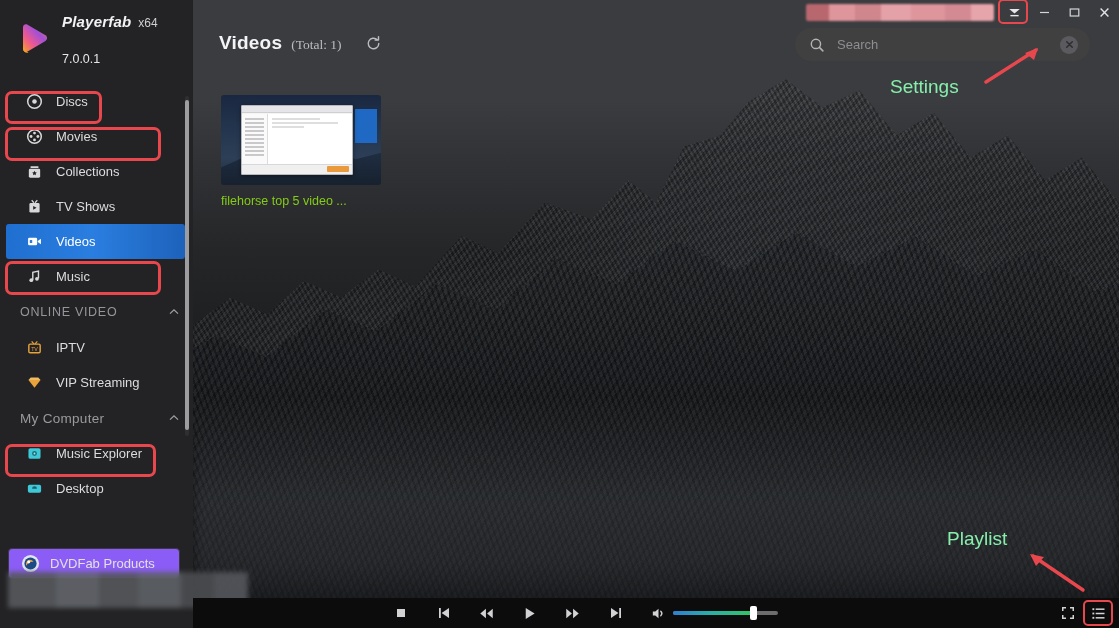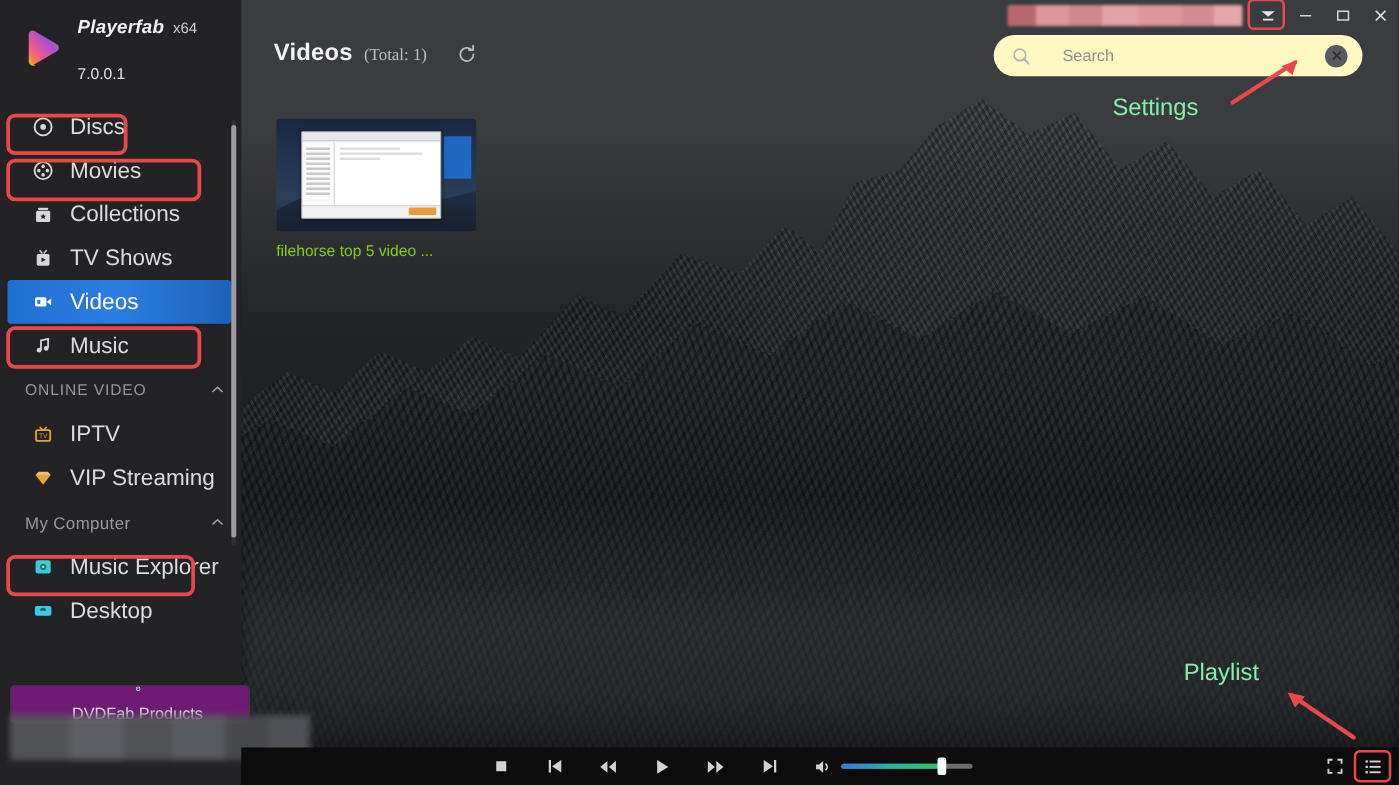--- a/index.html
+++ b/index.html
@@ -123,41 +123,41 @@
   }
   .group-title {
     font-size: 13.5px; color: #9a9a9e; letter-spacing: .3px; flex: 1;
   }
   .group-title.upper { font-size: 12.5px; letter-spacing: .7px; color: #96969a; }
   .chev { color: #a0a0a4; display: block; }
   .navitem {
     position: relative; height: 35px; display: flex; align-items: center;
     padding-left: 26px; gap: 13px;
   }
-  .navitem .lbl { font-size: 18px; color: #dcdcdf; }
+  .navitem .lbl { font-size: 13px; color: #dcdcdf; }
   .navitem.active {
     background: linear-gradient(90deg,#1f6fd0 0%, #2a7ee0 48%, #1d62bb 100%);
     margin: 0 8px 0 6px; border-radius: 3px; padding-left: 20px;
   }
   .navitem.active .lbl { color: #ffffff; }
   .ico { width: 17px; height: 17px; flex: none; display: block; }
 
   .sbtrack {
     position: absolute; left: 185px; top: 96px; width: 4px; height: 340px;
     border-radius: 2px; background: rgba(255,255,255,.06);
   }
   .sbthumb {
     position: absolute; left: 185px; top: 100px; width: 4px; height: 330px;
     border-radius: 2px; background: #9d9da1;
   }
 
   .dvdfab {
-    position: absolute; left: 8px; top: 548px; width: 192px; height: 31px;
+    position: absolute; left: 8px; top: 548px; width: 172px; height: 31px;
     display: flex; align-items: center; gap: 10px; padding-left: 12px;
-    border: 1px solid #3b3b3e; border-radius: 4px; background: #701a75; flex-direction: column;
+    border: 1px solid #3b3b3e; border-radius: 4px; background: #8b5cf6;
   }
   .dvdfab .lbl { font-size: 13px; color: #e2e2e5; }
   .redacted-bottom {
     position: absolute; left: 8px; top: 572px; width: 240px; height: 36px;
     background:
       linear-gradient(180deg,#5a5c60 0 46%, #46484c 46% 100%),
       #4d5053;
     background-image:
       linear-gradient(90deg,#56585c 0 20%,#616469 20% 38%,#54565a 38% 54%,#5d6064 54% 72%,#4a4c50 72% 86%,#53555a 86% 100%);
     filter: blur(2.5px);
@@ -171,22 +171,22 @@
   }
   .page-title-row {
     position: absolute; left: 26px; top: 8px; display: flex; align-items: baseline; gap: 9px;
   }
   .page-title { font-size: 19px; font-weight: bold; color: #f4f4f6; letter-spacing: .2px; }
   .page-total { font-size: 13.5px; color: #bdbdc1; font-family: Liberation Serif, serif; }
   .refresh { position: absolute; left: 172px; top: 11px; color: #bdbdc1; }
 
   .searchbar {
     position: absolute; left: 602px; top: 4px; width: 295px; height: 33px;
-    background: #fef9c3; border-radius: 17px; display: flex; align-items: center;
-    padding: 0 12px 0 14px; gap: 25px;
+    background: #404040; border-radius: 17px; display: flex; align-items: center;
+    padding: 0 12px 0 14px; gap: 12px;
   }
   .searchbar .ph { flex: 1; font-size: 13px; color: #8d8d92; }
   .search-clear {
     width: 18px; height: 18px; border-radius: 50%; background: #5a5a5f;
     display: flex; align-items: center; justify-content: center; flex: none;
   }
 
   
   .grid { position: absolute; left: 193px; top: 80px; width: 926px; z-index: 24; }
   .card { position: absolute; left: 28px; top: 15px; width: 160px; }

